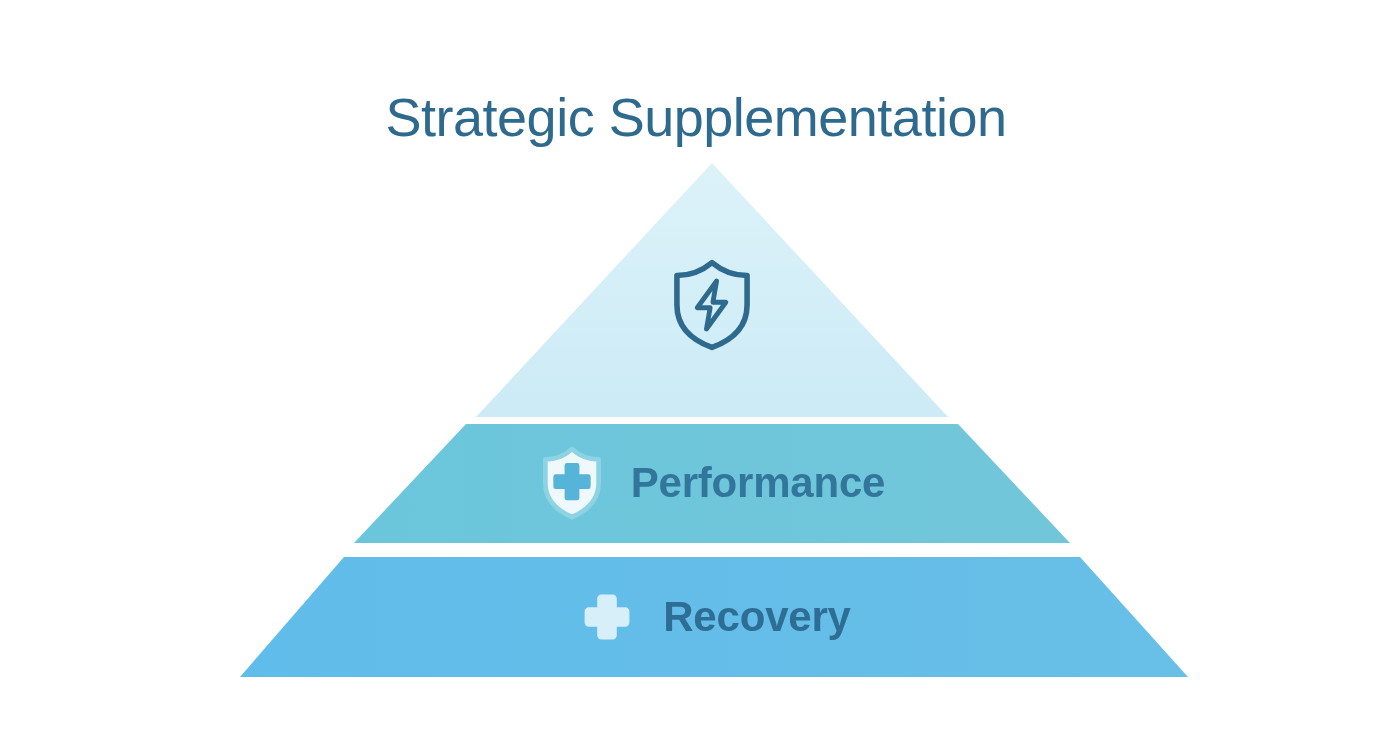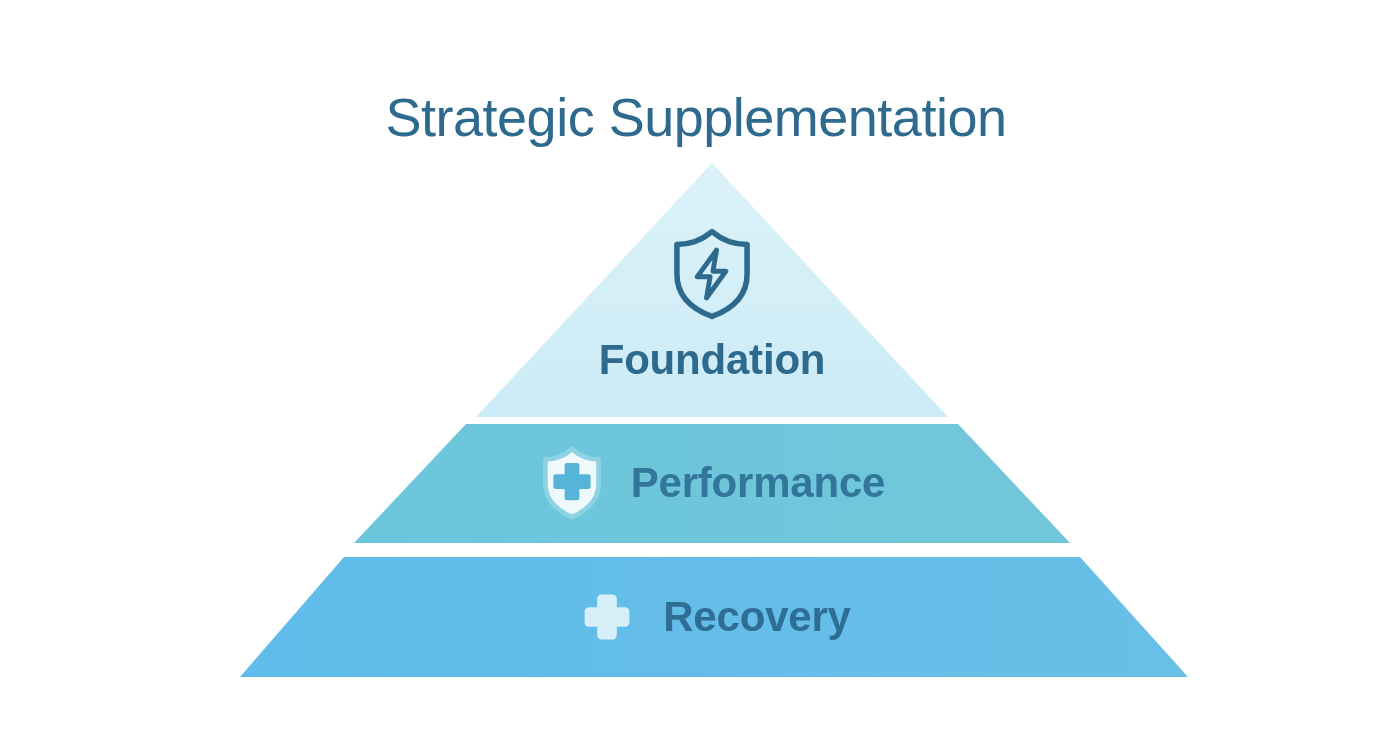--- a/index.html
+++ b/index.html
@@ -134,21 +134,20 @@
     </svg>
 
     <div id="tier-1-overlay" class="tier-overlay">
 
       <svg class="icon" width="90" height="96" viewBox="0 0 48 52">
         <path d="M24 3 C18 8 11 10 5 10 L5 26 C5 38 13 45 24 49
                  C35 45 43 38 43 26 L43 10 C37 10 30 8 24 3 Z" fill="none" stroke="#2D6A8E" stroke-width="3" stroke-linejoin="round" stroke-linecap="round"></path>
         <path d="M26.5 13 L16 27.5 L23 27.5 L21 39 L31.5 24.5 L24.5 24.5 Z" fill="none" stroke="#2D6A8E" stroke-width="2.6" stroke-linejoin="round" stroke-linecap="round"></path>
       </svg>
 
-      <div id="tier-1-label" class="tier-label">Foundation</div>
     </div>
 
     <div id="tier-2-overlay" class="tier-overlay">
 
       <svg class="icon" width="66" height="74" viewBox="0 0 44 50">
         <path d="M22 2 C16.5 7 10 9 4 9 L4 25 C4 36 11.5 43.5 22 48
                  C32.5 43.5 40 36 40 25 L40 9 C34 9 27.5 7 22 2 Z" fill="#EFF9FC" stroke="#8DD3E3" stroke-width="3.2" stroke-linejoin="round"></path>
         <path d="M18.6 11.5 h6.8 a1.6 1.6 0 0 1 1.6 1.6 v6 h6 a1.6 1.6 0 0 1 1.6 1.6
                  v6.8 a1.6 1.6 0 0 1 -1.6 1.6 h-6 v6 a1.6 1.6 0 0 1 -1.6 1.6
                  h-6.8 a1.6 1.6 0 0 1 -1.6 -1.6 v-6 h-6 a1.6 1.6 0 0 1 -1.6 -1.6

